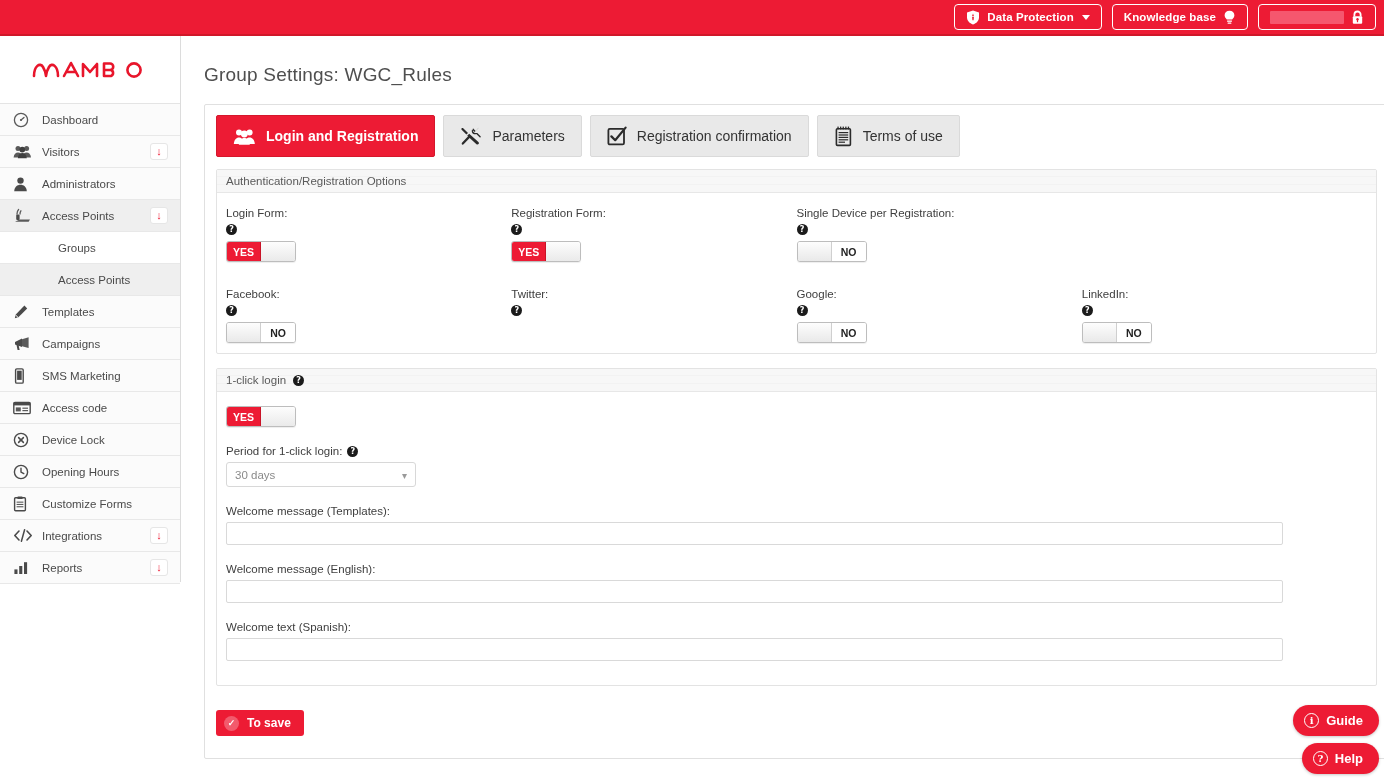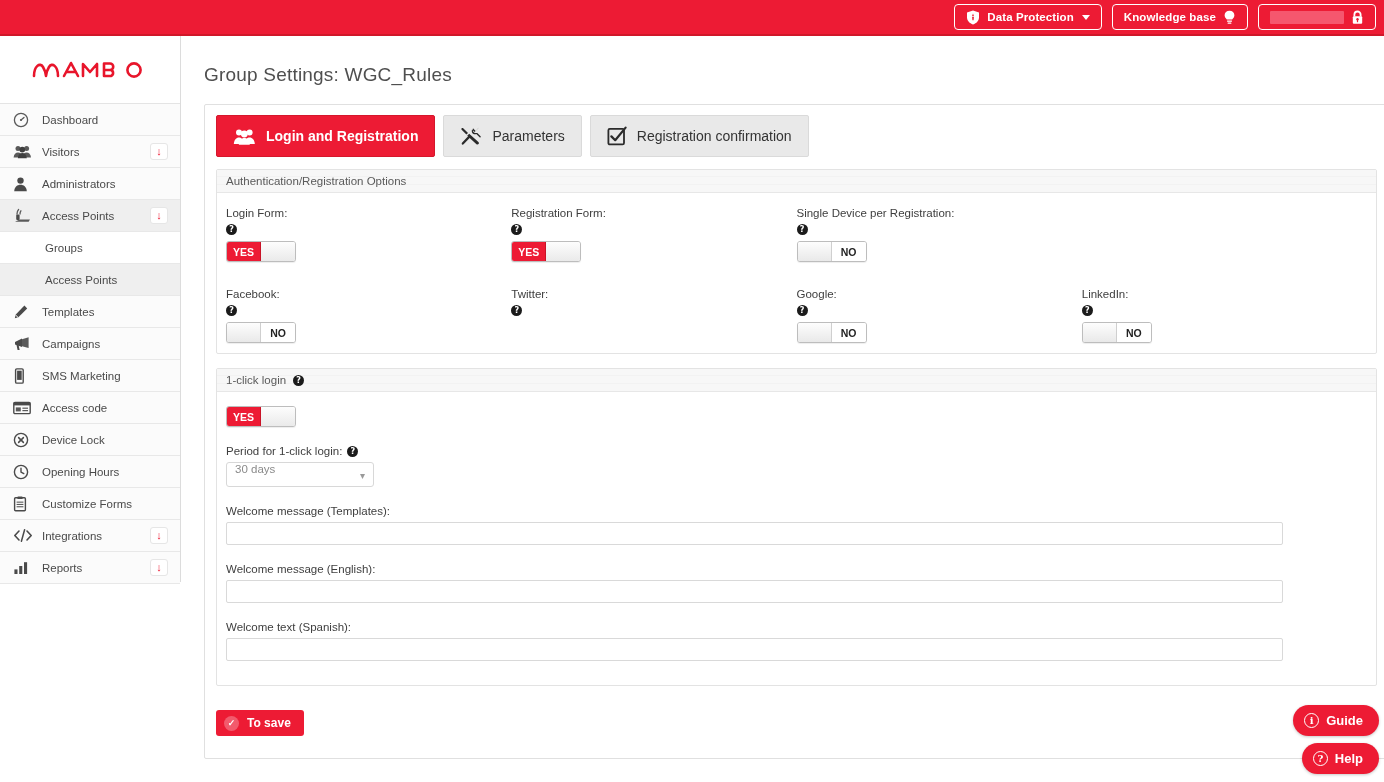--- a/index.html
+++ b/index.html
@@ -78,21 +78,21 @@
     cursor: pointer;
     background: #fbfbfb;
   }
   .nav-item .nico {
     width: 21px; height: 18px;
     display: flex; align-items: center; justify-content: flex-start;
     margin-right: 8px;
     flex: 0 0 21px;
   }
   .nav-item.sub {
-    padding-left: 45px;
+    padding-left: 58px;
     font-size: 11.5px;
     color: #4a4a4a;
   }
   .nav-item.sub.white { background: #ffffff; }
   .nav-item.sub.gray  { background: #efefef; }
   .nav-item.active-parent { background: #efefef; }
   .badge-down {
     position: absolute; right: 12px; top: 7px;
     width: 18px; height: 17px;
     background: #ffffff;
@@ -237,25 +237,25 @@
   .row-gap { height: 26px; }
 
   
   .sel-label {
     font-size: 11.5px; color: #3e3e3e;
     display: flex; align-items: center; gap: 5px;
     margin: 18px 0 5px 0;
   }
   .select-box {
     position: relative;
-    width: 148px; height: 25px;
+    width: 190px; height: 25px;
     border: 1px solid #d8d8d8;
     border-radius: 3px;
     background: #ffffff;
-    display: flex; 
+    display: flex; align-items: center;
     padding: 0 8px;
     font-size: 11.5px;
     color: #8a8a8a;
     cursor: pointer;
   }
   .select-box .chev {
     position: absolute; right: 8px; top: 50%;
     transform: translateY(-50%);
     color: #9a9a9a; font-size: 10px;
   }
@@ -576,20 +576,42 @@
       <div class="tab">
         <span class="ticon">
           <svg width="20" height="20" viewBox="0 0 20 20">
               <rect x="1.4" y="2.8" width="15.6" height="15.6" rx="1.4" fill="none" stroke="#2b2b2b" stroke-width="1.8"></rect>
               <path d="M4.4 10.4 L8.2 14.2 L18.6 1.6" fill="none" stroke="#2b2b2b" stroke-width="2.2" stroke-linecap="round" stroke-linejoin="round"></path>
             </svg>
         </span>
         <span>Registration confirmation</span>
       </div>
 
+      <div class="tab">
+        <span class="ticon">
+          <svg width="19" height="21" viewBox="0 0 19 21">
+              <rect x="2.4" y="2.8" width="14" height="16.6" rx="1" fill="none" stroke="#2b2b2b" stroke-width="1.6"></rect>
+              <g fill="#2b2b2b">
+                <rect x="3.4" y="0.6" width="1.3" height="2.8"></rect>
+                <rect x="6" y="0.6" width="1.3" height="2.8"></rect>
+                <rect x="8.6" y="0.6" width="1.3" height="2.8"></rect>
+                <rect x="11.2" y="0.6" width="1.3" height="2.8"></rect>
+                <rect x="13.8" y="0.6" width="1.3" height="2.8"></rect>
+              </g>
+              <g fill="#2b2b2b">
+                <rect x="4.6" y="6" width="9.6" height="1.2"></rect>
+                <rect x="4.6" y="8.4" width="9.6" height="1.2"></rect>
+                <rect x="4.6" y="10.8" width="9.6" height="1.2"></rect>
+                <rect x="4.6" y="13.2" width="9.6" height="1.2"></rect>
+                <rect x="4.6" y="15.6" width="6.4" height="1.2"></rect>
+              </g>
+            </svg>
+        </span>
+        <span>Terms of use</span>
+      </div>
     </div>
 
     <div class="card">
       <div class="card-head">
         <span>Authentication/Registration Options</span>
       </div>
       <div class="card-body">
 
         <div class="grid4">
           <div class="col">

